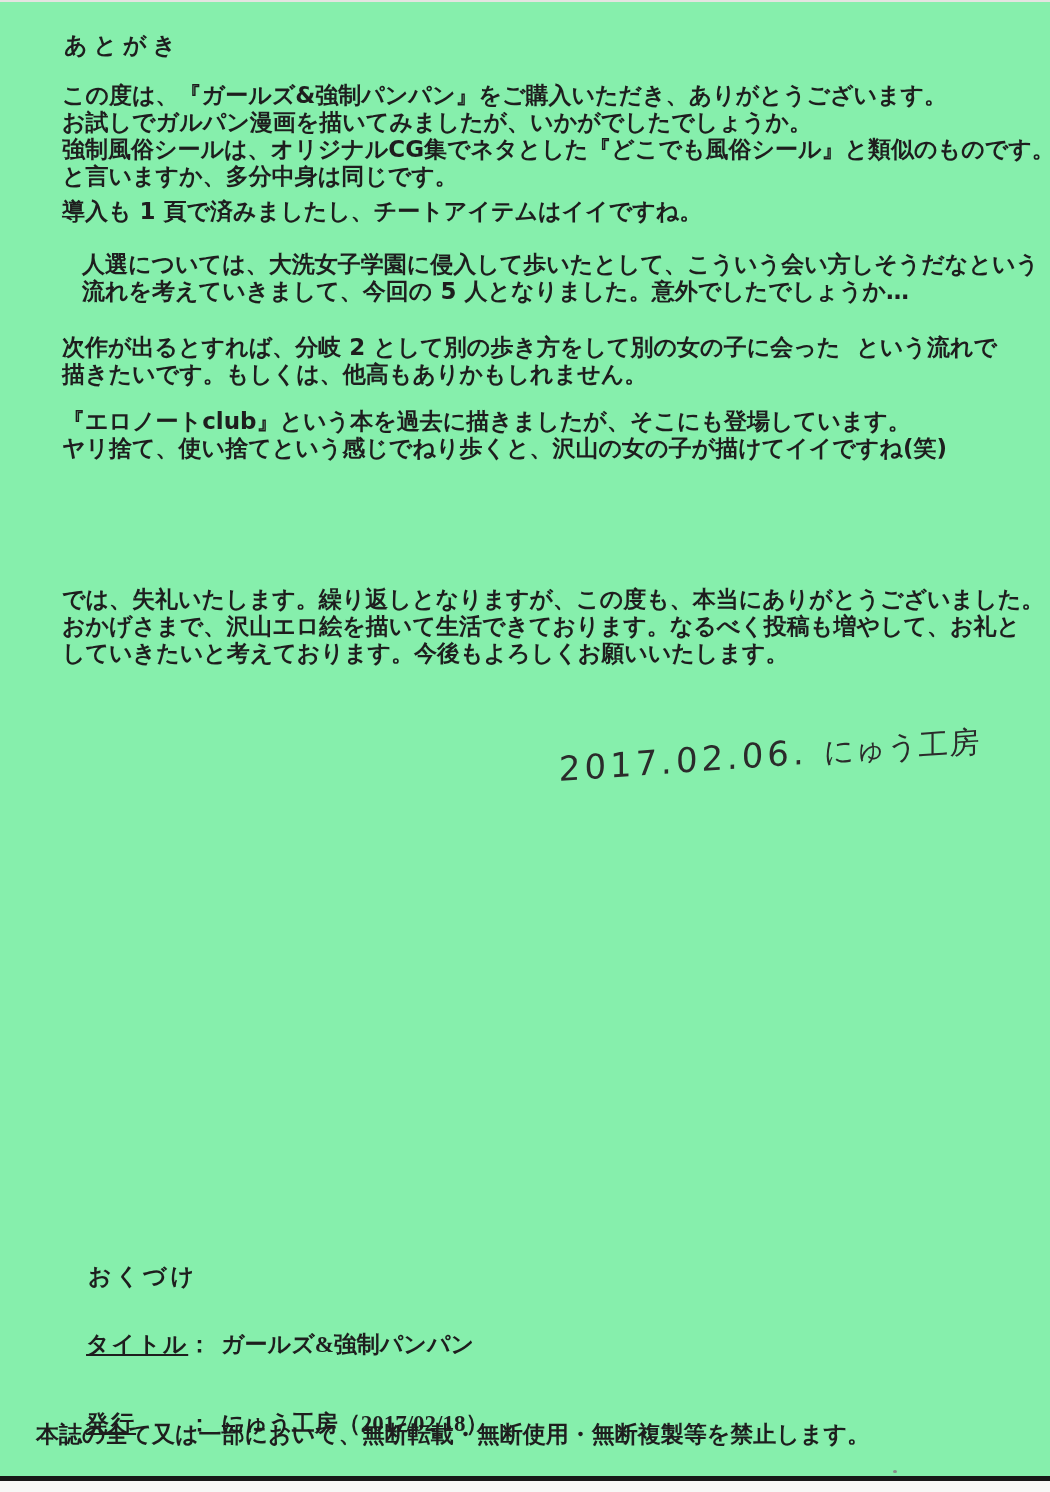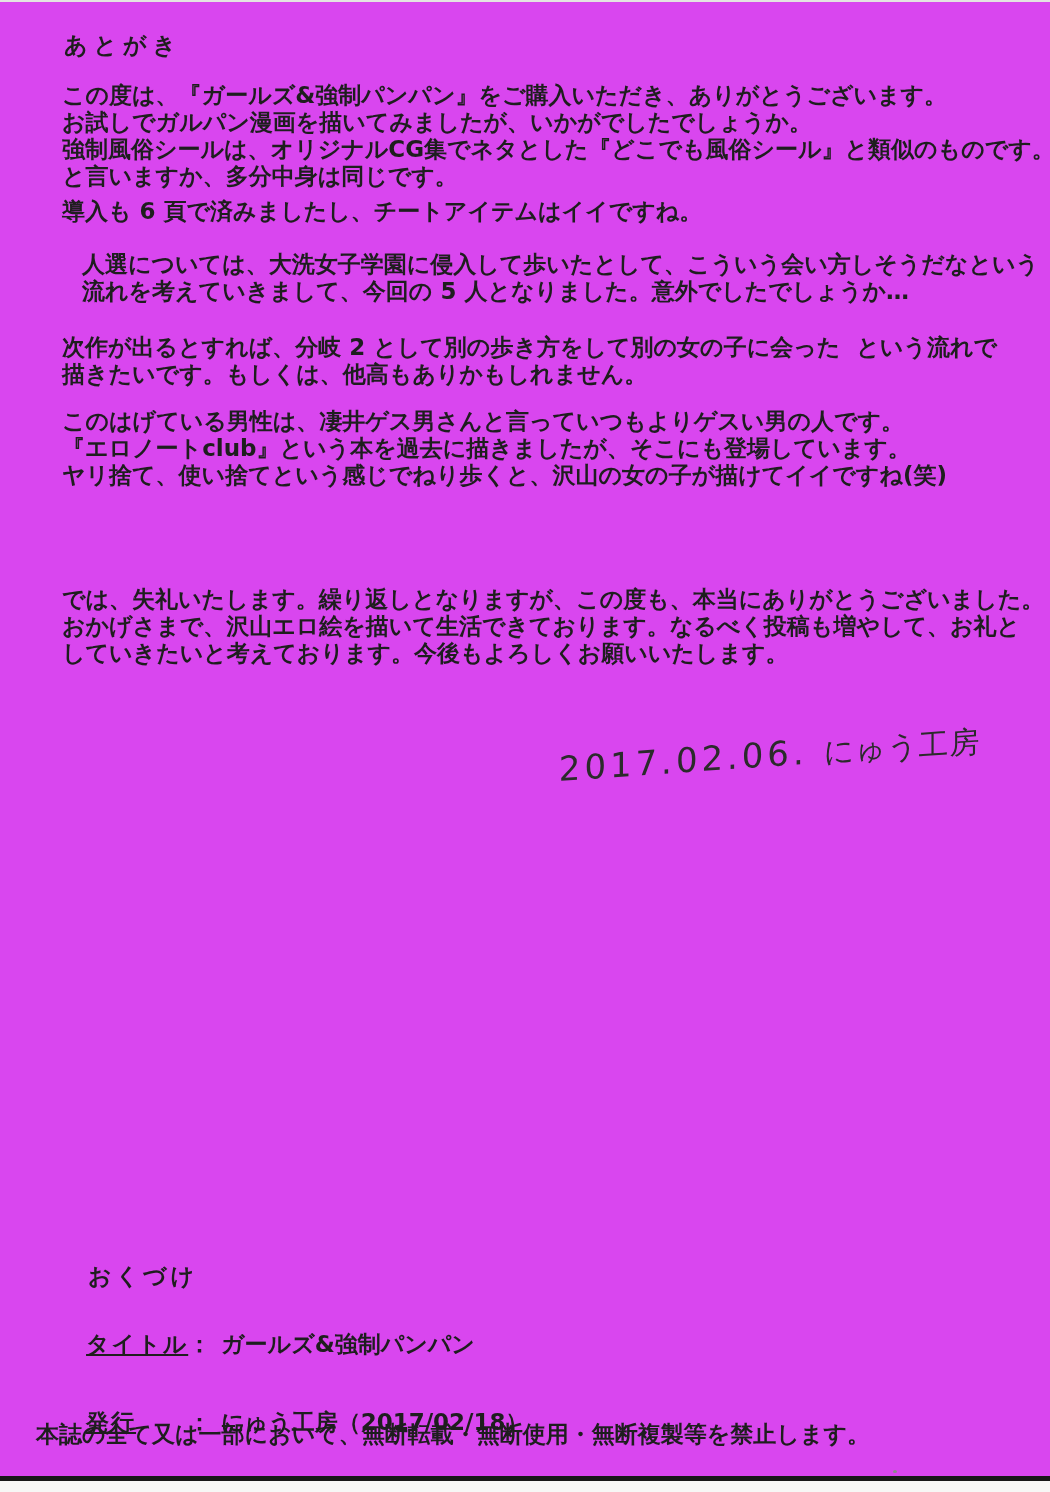--- a/index.html
+++ b/index.html
@@ -1,19 +1,19 @@
 <!DOCTYPE html>
 <html><head>
 <meta charset="utf-8">
 <style>
   html,body { margin:0; padding:0; background:#ffffff; }
   .page {
     position:relative;
     width:1050px; height:1492px;
-    background:#d946ef;
+    background:#86efac;
     overflow:hidden;
     font-family:"DejaVu Sans", sans-serif;
     color:#1e1e1e;
     font-weight:bold;
   }
   .top-edge { position:absolute; top:0; left:0; right:0; height:2px; background:#e4e4e1; }
 
   .afterword-title { position:absolute; left:64px; top:30px; font-size:23px; letter-spacing:6px; }
 
   .para { position:absolute; left:62px; font-size:23px; line-height:27px; }
@@ -33,21 +33,21 @@
   }
   .signature .date { font-size:34px; letter-spacing:4px; }
   .signature .name { font-size:30px; letter-spacing:1px; margin-left:16px; }
 
   .colophon-title { position:absolute; left:40px; top:1261px; font-size:23px; letter-spacing:4px;margin-left:48px; }
 
   .colophon { position:absolute; left:38px; top:1305px; font-size:23px; line-height:26px; }
   .colophon-row { white-space:pre; }
   .colophon-row .label { display:inline-block; width:102px; letter-spacing:2px;text-decoration:underline; }
   .colophon-row .colon { display:inline-block; margin-right:10px; }
-  .colophon-row .value { white-space:pre; }
+  .colophon-row .value { white-space:pre;font-family:Liberation Serif, serif; }
 
   .disclaimer { position:absolute; left:36px; top:1419px; font-size:23px; white-space:pre; }
 
   .speck { position:absolute; left:893px; top:1470px; width:4px; height:3px; background:#8a8a8a; border-radius:50%; }
   .scan-line { position:absolute; left:0; right:0; top:1476px; height:5px; background:#171717; }
   .below-line { position:absolute; left:0; right:0; top:1481px; bottom:0; background:#f7f7f5; }
 </style>
 </head>
 <body>
 
@@ -57,35 +57,34 @@
   <div class="afterword-title">あとがき</div>
 
   <div class="para p0">
     <div class="line">この度は、『ガールズ&amp;強制パンパン』をご購入いただき、ありがとうございます。</div>
     <div class="line">お試しでガルパン漫画を描いてみましたが、いかがでしたでしょうか。</div>
     <div class="line">強制風俗シールは、オリジナルCG集でネタとした『どこでも風俗シール』と類似のものです。</div>
     <div class="line">と言いますか、多分中身は同じです。</div>
   </div>
 
   <div class="para p1">
-    <div class="line">導入も 6 頁で済みましたし、チートアイテムはイイですね。</div>
+    <div class="line">導入も 1 頁で済みましたし、チートアイテムはイイですね。</div>
   </div>
 
   <div class="para p2">
     <div class="line">人選については、大洗女子学園に侵入して歩いたとして、こういう会い方しそうだなという</div>
     <div class="line">流れを考えていきまして、今回の 5 人となりました。意外でしたでしょうか…</div>
   </div>
 
   <div class="para p3">
     <div class="line">次作が出るとすれば、分岐 2 として別の歩き方をして別の女の子に会った  という流れで</div>
     <div class="line">描きたいです。もしくは、他高もありかもしれません。</div>
   </div>
 
   <div class="para p4">
-    <div class="line">このはげている男性は、凄井ゲス男さんと言っていつもよりゲスい男の人です。</div>
     <div class="line">『エロノートclub』という本を過去に描きましたが、そこにも登場しています。</div>
     <div class="line">ヤリ捨て、使い捨てという感じでねり歩くと、沢山の女の子が描けてイイですね(笑)</div>
   </div>
 
   <div class="para p5">
     <div class="line">では、失礼いたします。繰り返しとなりますが、この度も、本当にありがとうございました。</div>
     <div class="line">おかげさまで、沢山エロ絵を描いて生活できております。なるべく投稿も増やして、お礼と</div>
     <div class="line">していきたいと考えております。今後もよろしくお願いいたします。</div>
   </div>
 

